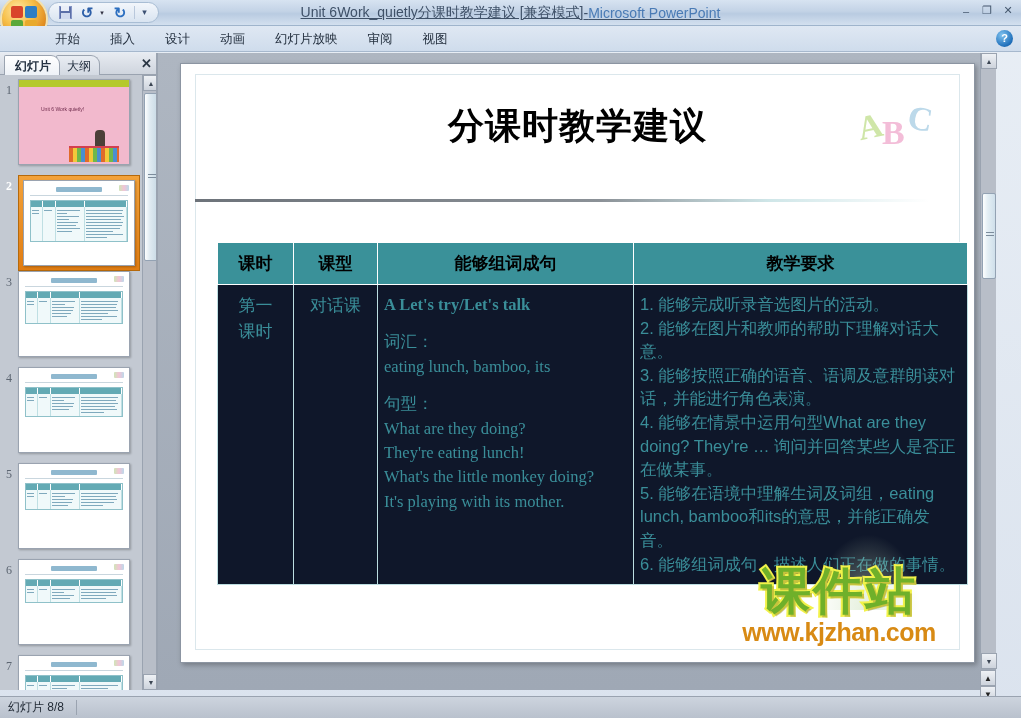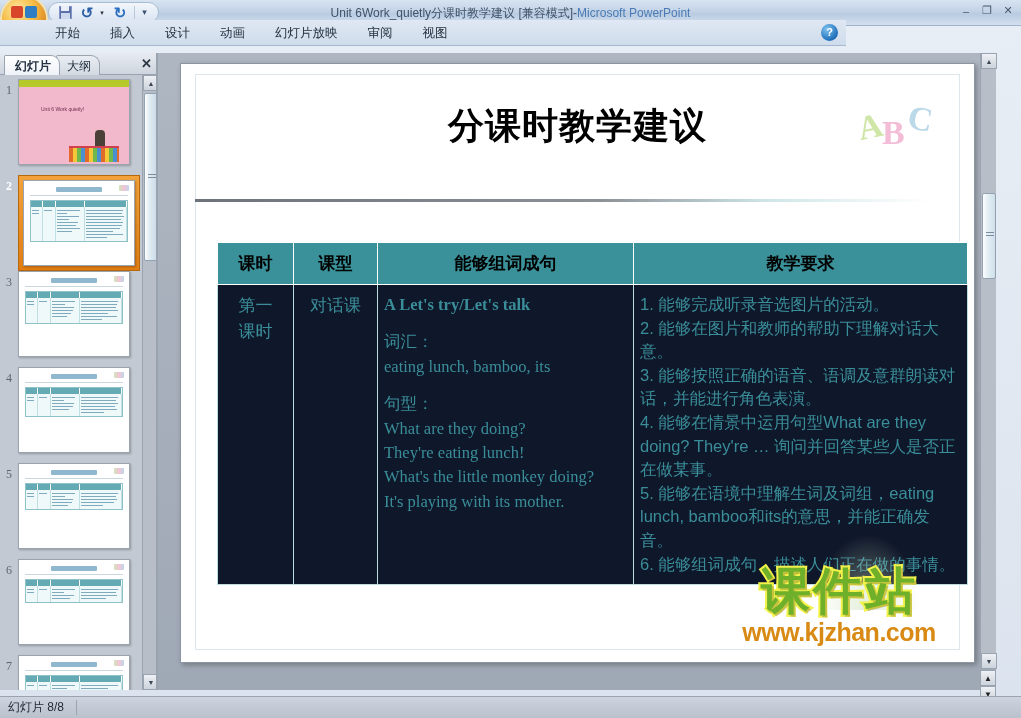--- a/index.html
+++ b/index.html
@@ -55,31 +55,31 @@
   }
   #office-btn .logo i { display:block; border-radius:2px; }
   #office-btn .logo i:nth-child(1){ background:#d9452b; }
   #office-btn .logo i:nth-child(2){ background:#2f7ec4; }
   #office-btn .logo i:nth-child(3){ background:#5aa83a; }
   #office-btn .logo i:nth-child(4){ background:#e8a92c; }
 
   #wintitle {
     position:absolute; left:0; top:0; width:1021px; height:26px;
     display:flex; align-items:center; justify-content:center;
-    font-size:12px; color:#3f5168; white-space:nowrap; pointer-events:none;
+    font-size:14px; color:#3f5168; white-space:nowrap; pointer-events:none;text-decoration:underline;
   }
   #wintitle .app-part { color:#4a7bb5; }
 
   #wincontrols { position:absolute; right:4px; top:3px; display:flex; gap:3px; }
   .wb { width:18px;height:15px; display:flex;align-items:center;justify-content:center;
         font-size:11px;color:#46596f; cursor:pointer; }
 
   
   #ribbon {
-    position:absolute; left:0; top:20px; width:846px; height:26px;
+    position:absolute; left:0; top:26px; width:1021px; height:26px;
     background: linear-gradient(180deg,#dfe8f3 0%, #cfdcec 100%);
     border-bottom:1px solid #a6b8cd;
   }
   #tabs { position:absolute; left:40px; top:0; display:flex; height:26px; align-items:center; }
   .tab {
     padding: 3px 15px; font-size:12.5px; color:#24303f; cursor:pointer;
     border-radius:3px 3px 0 0;
   }
   #help-btn {
     position:absolute; right:8px; top:4px; width:17px;height:17px; border-radius:50%;

